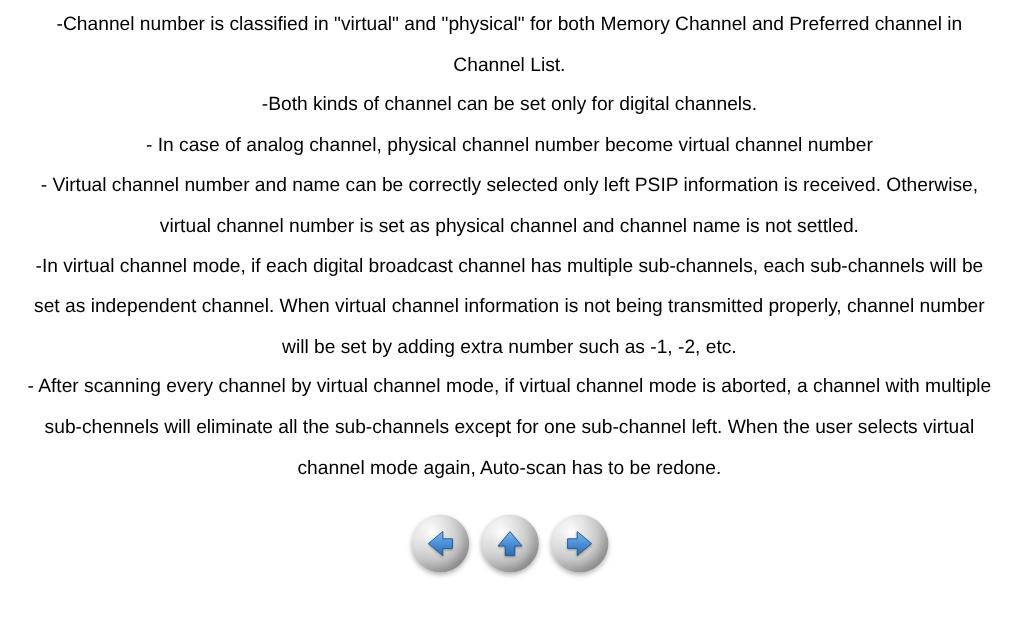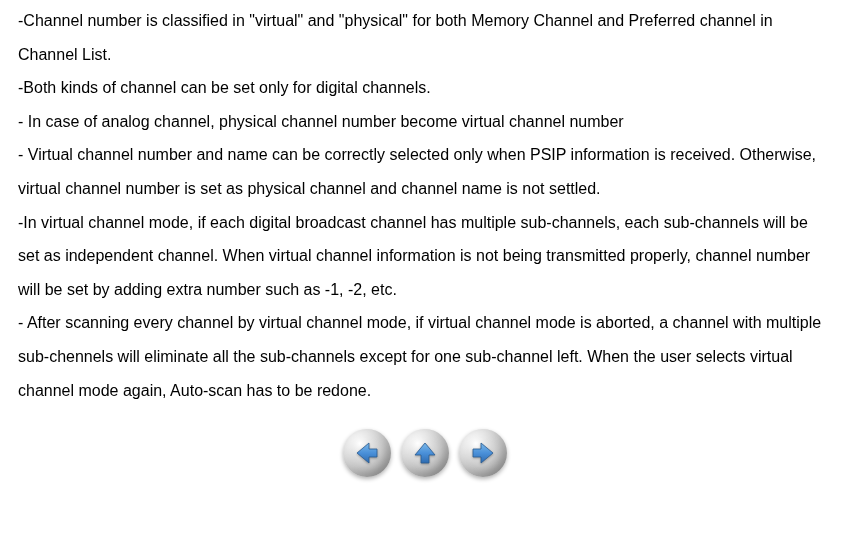--- a/index.html
+++ b/index.html
@@ -12,20 +12,21 @@
       height: 537px;
       background: #ffffff;
       font-family: Arial, sans-serif;
       font-size: 16px;
       color: #000000;
       padding: 4px 20px 10px 18px;
       position: relative;
     }
     .content {
       line-height: 2.1;
+      text-align: center;
     }
     .nav-buttons {
       display: flex;
       justify-content: center;
       gap: 6px;
       margin-top: 20px;
     }
     .nav-button {
       width: 52px;
       height: 52px;
@@ -51,21 +52,21 @@
       filter: drop-shadow(0 1px 1px rgba(0,0,0,0.3));
     }
   </style>
 </head>
 <body>
 
 <div class="content">
   <div>-Channel number is classified in "virtual" and "physical" for both Memory Channel and Preferred channel in Channel List.</div>
   <div>-Both kinds of channel can be set only for digital channels.</div>
   <div>- In case of analog channel, physical channel number become virtual channel number</div>
-  <div>- Virtual channel number and name can be correctly selected only when PSIP information is received.   Otherwise, virtual channel number is set as physical channel and channel name is not settled.</div>
+  <div>- Virtual channel number and name can be correctly selected only left PSIP information is received.   Otherwise, virtual channel number is set as physical channel and channel name is not settled.</div>
   <div>-In virtual channel mode, if each digital broadcast channel has multiple sub-channels, each sub-channels will be set as independent channel.   When virtual channel information is not being transmitted properly, channel number will be set by adding extra number such as -1, -2, etc.</div>
   <div>- After scanning every channel by virtual channel mode, if virtual channel mode is aborted, a channel with multiple sub-chennels will eliminate all the sub-channels except for one sub-channel left.   When the user selects virtual channel mode again, Auto-scan has to be redone.</div>
 </div>
 
 <div class="nav-buttons">
   <div class="nav-button" title="Back">
     <div class="sphere">
       <svg class="arrow-svg" viewBox="0 0 32 32">
         <defs>
           <linearGradient id="blueGrad1" x1="0%" y1="0%" x2="0%" y2="100%">

